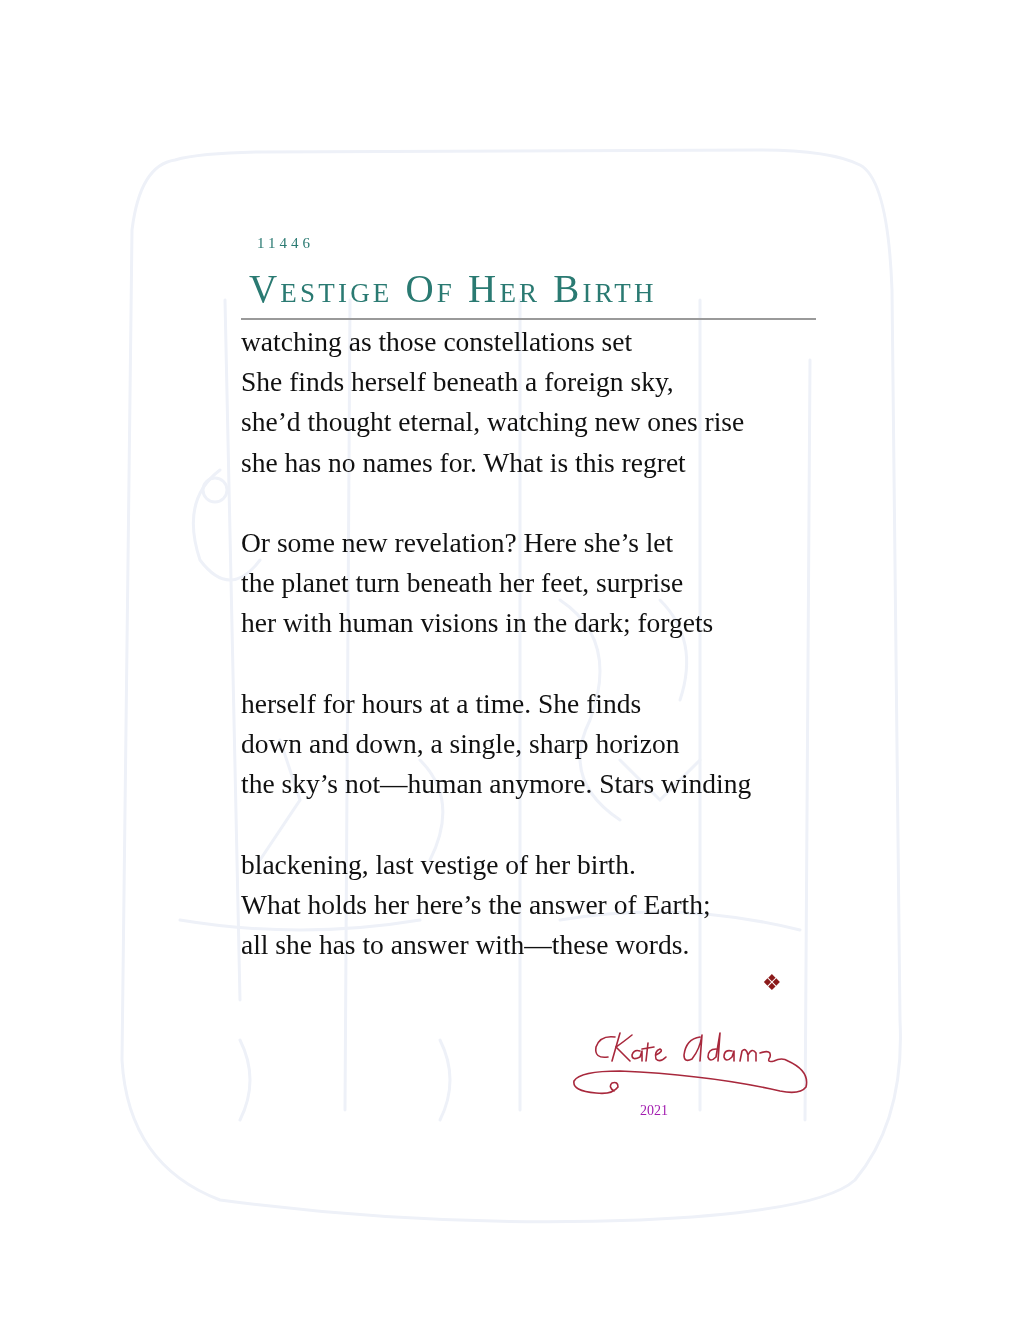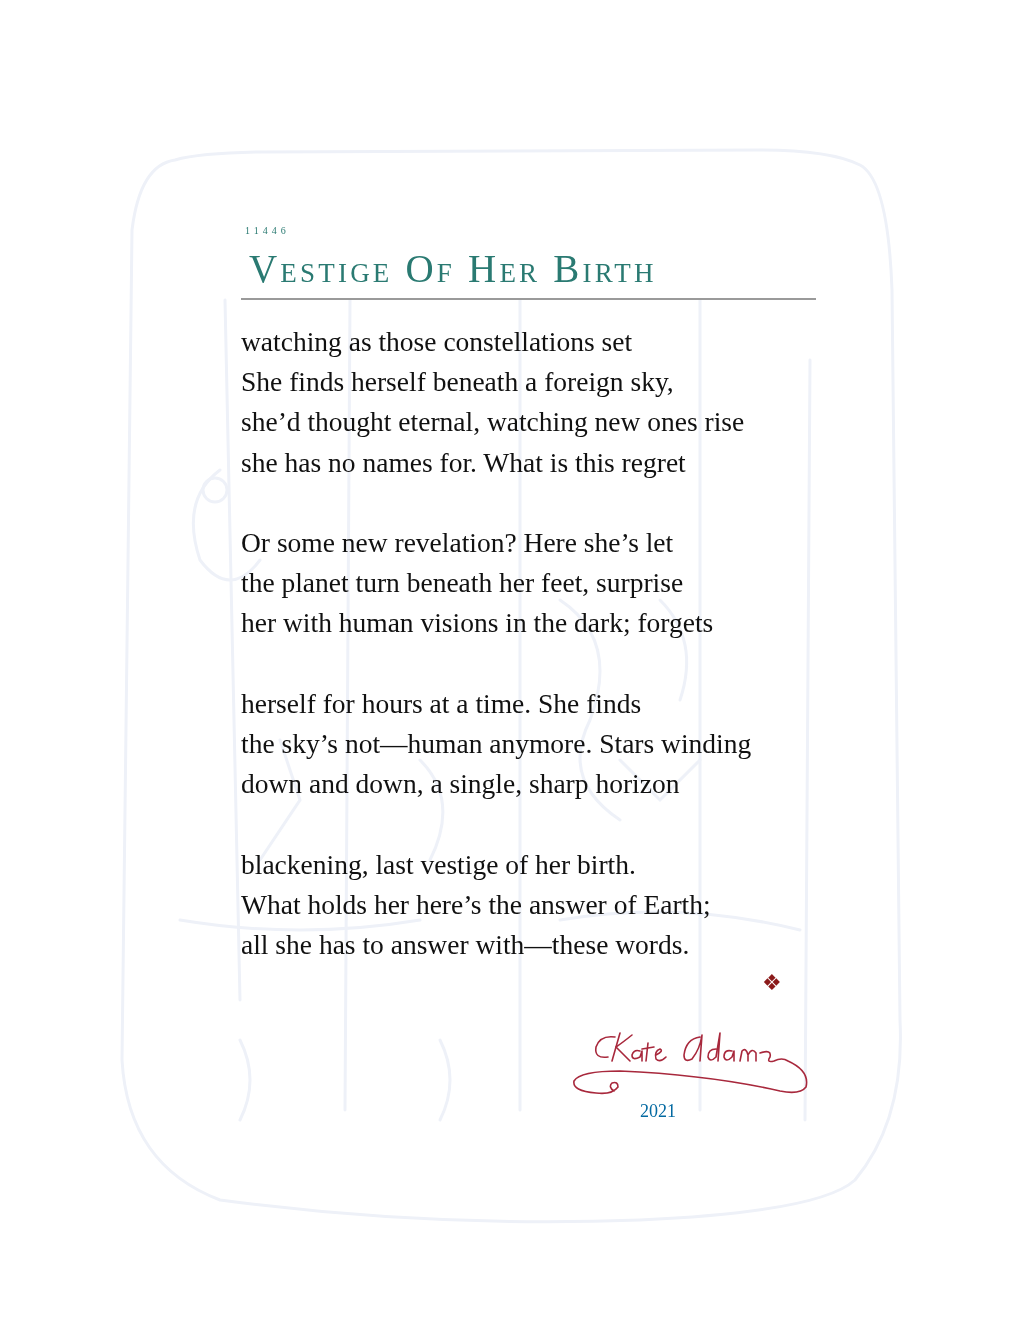--- a/index.html
+++ b/index.html
@@ -21,24 +21,24 @@
       pointer-events: none;
     }
     .header {
       position: absolute;
       left: 241px;
       top: 218px;
       width: 575px;
     }
     .poem-number {
       color: #2a7a72;
-      font-size: 10px;
+      font-size: 15px;
       letter-spacing: 4px;
       line-height: 18px;
-      margin: 4px;
+      margin: 16px;
     }
     .poem-title {
       color: #2a7a72;
       font-size: 39px;
       font-variant: small-caps;
       letter-spacing: 3.2px;
       line-height: 42px;
       margin: 8px;
       font-weight: normal;
       white-space: nowrap;
@@ -78,22 +78,22 @@
       position: absolute;
       left: 560px;
       top: 1025px;
       width: 260px;
       height: 80px;
     }
     .year {
       position: absolute;
       left: 640px;
       top: 1099px;
-      color: #0369a1;
-      font-size: 18px;
+      color: #a21caf;
+      font-size: 14px;
       line-height: 24px;
     }
   </style>
 </head>
 <body>
 
 <svg class="frame" viewBox="0 0 1023 1324" xmlns="http://www.w3.org/2000/svg">
   <g fill="none" stroke="#eef1f8" stroke-width="3" stroke-linecap="round">
     <path d="M175 160 Q 140 165 132 230 L 122 1060 Q 128 1165 220 1200 Q 430 1228 640 1220 Q 820 1212 855 1180 Q 905 1120 900 1020 L 892 290 Q 888 180 860 165 Q 830 150 760 150 L 260 152 Q 200 153 175 160 Z"></path>
     <path d="M225 300 L 240 1000"></path>
@@ -128,22 +128,22 @@
     <span class="line">she’d thought eternal, watching new ones rise</span>
     <span class="line">she has no names for. What is this regret</span>
   </div>
   <div class="stanza">
     <span class="line">Or some new revelation? Here she’s let</span>
     <span class="line">the planet turn beneath her feet, surprise</span>
     <span class="line">her with human visions in the dark; forgets</span>
   </div>
   <div class="stanza">
     <span class="line">herself for hours at a time. She finds</span>
+    <span class="line">down and down, a single, sharp horizon</span>
     <span class="line">the sky’s not—human anymore. Stars winding</span>
-    <span class="line">down and down, a single, sharp horizon</span>
   </div>
   <div class="stanza">
     <span class="line">blackening, last vestige of her birth.</span>
     <span class="line">What holds her here’s the answer of Earth;</span>
     <span class="line">all she has to answer with—these words.</span>
   </div>
 </div>
 
 <span class="end-mark">❖</span>
 

